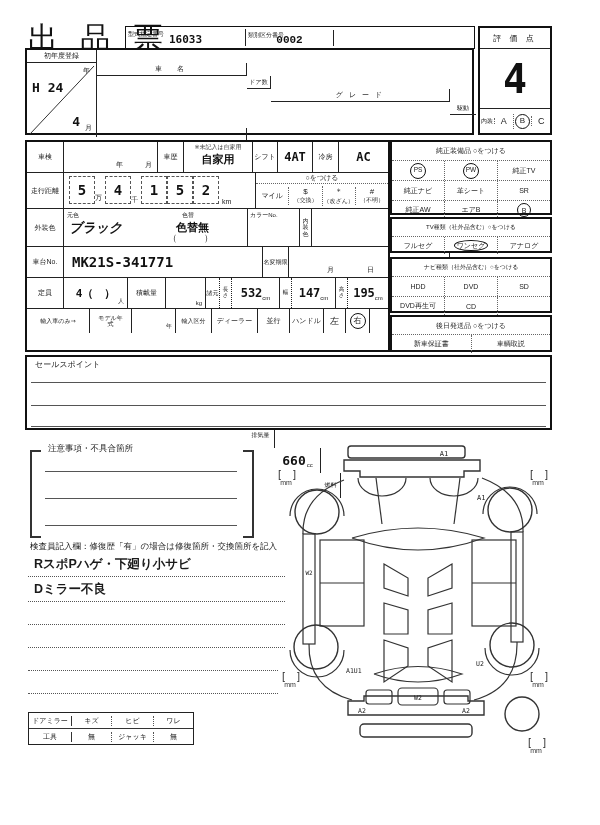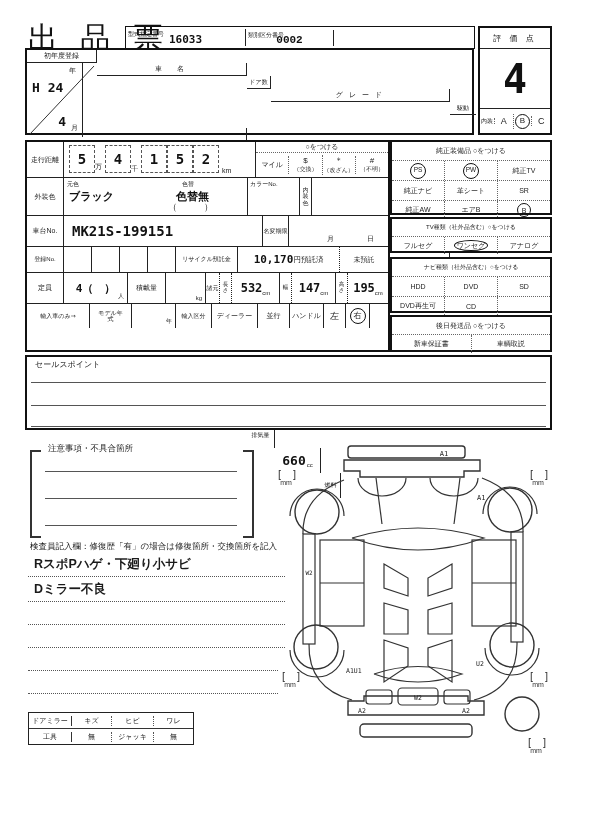--- a/index.html
+++ b/index.html
@@ -73,21 +73,21 @@
     </div>
   </div>
 
   <div class="ab box" style="left:25px;top:48px;width:449px;height:87px;">
     <div class="cell ab lbl" style="left:0;top:0;width:70px;height:13px;border-right:1px solid #222;border-bottom:1px solid #222;">初年度登録</div>
     <div class="cell ab lbl" style="left:70px;top:0;width:150px;height:13px;border-right:1px solid #222;border-bottom:1px solid #222;letter-spacing:4px;">車　名</div>
     <div class="cell ab lbl6" style="left:220px;top:0;width:24px;height:13px;border-right:1px solid #222;border-bottom:1px solid #222;">ドア数</div>
     <div class="cell ab lbl" style="left:244px;top:0;width:179px;height:13px;border-right:1px solid #222;border-bottom:1px solid #222;letter-spacing:2px;">グ レ ー ド</div>
     <div class="cell ab lbl6" style="left:423px;top:0;width:26px;height:13px;border-bottom:1px solid #222;">駆動</div>
 
-    <div class="ab" style="left:0;top:13px;width:56px;height:74px;border-right:1px solid #222;">
+    <div class="ab" style="left:0;top:13px;width:70px;height:74px;border-right:1px solid #222;">
       <svg class="ab" style="left:0;top:0;" width="70" height="74">
           <line x1="3" y1="71" x2="67" y2="3" stroke="#333" stroke-width="1"></line>
         </svg>
       <span class="ab lbl" style="right:6px;top:3px;">年</span>
       <span class="ab val" style="left:5px;top:17px;font-size:13px;">H 24</span>
       <span class="ab val" style="right:16px;bottom:8px;font-size:13px;">4</span>
       <span class="ab lbl" style="right:4px;bottom:4px;">月</span>
     </div>
 
     <div class="cell ab" style="left:70px;top:13px;width:150px;height:49px;border-right:1px solid #222;border-bottom:1px solid #222;justify-content:flex-start;padding-left:9px;">
@@ -114,20 +114,40 @@
       <span class="val" style="font-size:13px;">660</span>
       <span class="lbl6" style="margin:8px 0 0 1px;">cc</span>
     </div>
     <div class="cell ab lbl6" style="left:294px;top:62px;width:20px;height:25px;border-right:1px solid #222;">燃料</div>
   </div>
 
   <div class="ab" style="left:25px;top:140px;width:527px;height:212px;">
 
     <div class="ab box" style="left:0;top:0;width:365px;height:212px;">
 
+      <div class="row" style="height:30px;">
+        <div class="cell lbl" style="width:36px;">車検</div>
+        <div class="cell" style="width:94px;">
+          <span class="ab lbl" style="left:52px;bottom:2px;">年</span>
+          <span class="ab lbl" style="right:5px;bottom:2px;">月</span>
+        </div>
+        <div class="cell lbl" style="width:26px;">車歴</div>
+        <div class="cell" style="width:69px;flex-direction:column;justify-content:flex-start;">
+          <span class="note6" style="margin-top:1px;">※未記入は自家用</span>
+          <span class="val" style="font-size:11px;">自家用</span>
+        </div>
+        <div class="cell lbl" style="width:25px;">シフト</div>
+        <div class="cell" style="width:35px;">
+            <span class="val" style="font-size:12px;">4AT</span>
+          </div>
+        <div class="cell lbl" style="width:26px;">冷房</div>
+        <div class="cell" style="flex:1;">
+            <span class="val" style="font-size:12px;">AC</span>
+          </div>
+      </div>
 
       <div class="row" style="height:35px;">
         <div class="cell lbl" style="width:36px;">走行距離</div>
         <div class="cell" style="width:192px;">
           <div class="digitbox val" style="left:5px;top:3px;width:24px;height:26px;">5</div>
           <span class="ab lbl" style="left:31px;top:20px;">万</span>
           <div class="digitbox val" style="left:41px;top:3px;width:24px;height:26px;">4</div>
           <span class="ab lbl" style="left:67px;top:22px;">千</span>
           <div class="digitbox val" style="left:77px;top:3px;width:24px;height:26px;">1</div>
           <div class="digitbox val" style="left:103px;top:3px;width:24px;height:26px;">5</div>
@@ -151,62 +171,47 @@
               <span class="note6">（不明）</span>
             </div>
           </div>
         </div>
       </div>
 
       <div class="row" style="height:37px;">
         <div class="cell lbl" style="width:36px;">外装色</div>
         <div class="cell" style="width:184px;justify-content:flex-start;">
           <span class="ab lbl6" style="left:3px;top:2px;">元色</span>
-          <span class="val" style="font-size:11px;margin-left:5px;">ブラック</span>
+          <span class="val" style="font-size:13px;margin-left:5px;font-style:italic;">ブラック</span>
           <span class="ab lbl6" style="left:118px;top:2px;">色替</span>
           <span class="ab val" style="left:112px;top:11px;font-size:11px;">色替無</span>
           <span class="ab" style="left:104px;bottom:1px;font-size:9px;">（　　　）</span>
         </div>
         <div class="cell" style="width:52px;justify-content:flex-start;align-items:flex-start;">
           <span class="lbl6" style="margin:2px 0 0 2px;">カラーNo.</span>
         </div>
         <div class="cell" style="flex:1;justify-content:flex-start;">
           <span class="vwrap lbl6" style="width:11px;border-right:1px solid #222;height:100%;display:flex;align-items:center;">内装色</span>
         </div>
       </div>
 
       <div class="row" style="height:30px;">
         <div class="cell lbl" style="width:36px;">車台No.</div>
         <div class="cell" style="width:199px;justify-content:flex-start;padding-left:8px;">
-          <span class="val" style="font-size:14px;">MK21S-199151</span>
+          <span class="val" style="font-size:14px;">MK21S-341771</span>
         </div>
         <div class="cell" style="width:26px;">
           <span class="vwrap lbl6">名変期限</span>
         </div>
         <div class="cell" style="flex:1;">
           <span class="ab lbl" style="left:38px;bottom:2px;">月</span>
           <span class="ab lbl" style="right:14px;bottom:2px;">日</span>
         </div>
       </div>
 
-      <div class="row" style="height:25px;">
-        <div class="cell lbl6" style="width:36px;">登録No.</div>
-        <div class="cell" style="width:28px;"></div>
-        <div class="cell" style="width:28px;"></div>
-        <div class="cell" style="width:28px;"></div>
-        <div class="cell" style="width:28px;"></div>
-        <div class="cell" style="width:62px;">
-          <span class="vwrap lbl6" style="width:52px;">リサイクル預託金</span>
-        </div>
-        <div class="cell" style="width:102px;">
-          <span class="val" style="font-size:11px;">10,170</span>
-          <span style="font-size:7.5px;">円預託済</span>
-        </div>
-        <div class="cell lbl" style="flex:1;border-left-style:dotted;">未預託</div>
-      </div>
 
       <div class="row" style="height:30px;">
         <div class="cell lbl" style="width:36px;">定員</div>
         <div class="cell" style="width:64px;">
           <span class="val" style="font-size:11px;">4（　）</span>
           <span class="ab lbl6" style="right:3px;bottom:2px;">人</span>
         </div>
         <div class="cell lbl" style="width:38px;">積載量</div>
         <div class="cell" style="width:40px;">
           <span class="ab lbl6" style="right:3px;bottom:2px;">kg</span>

